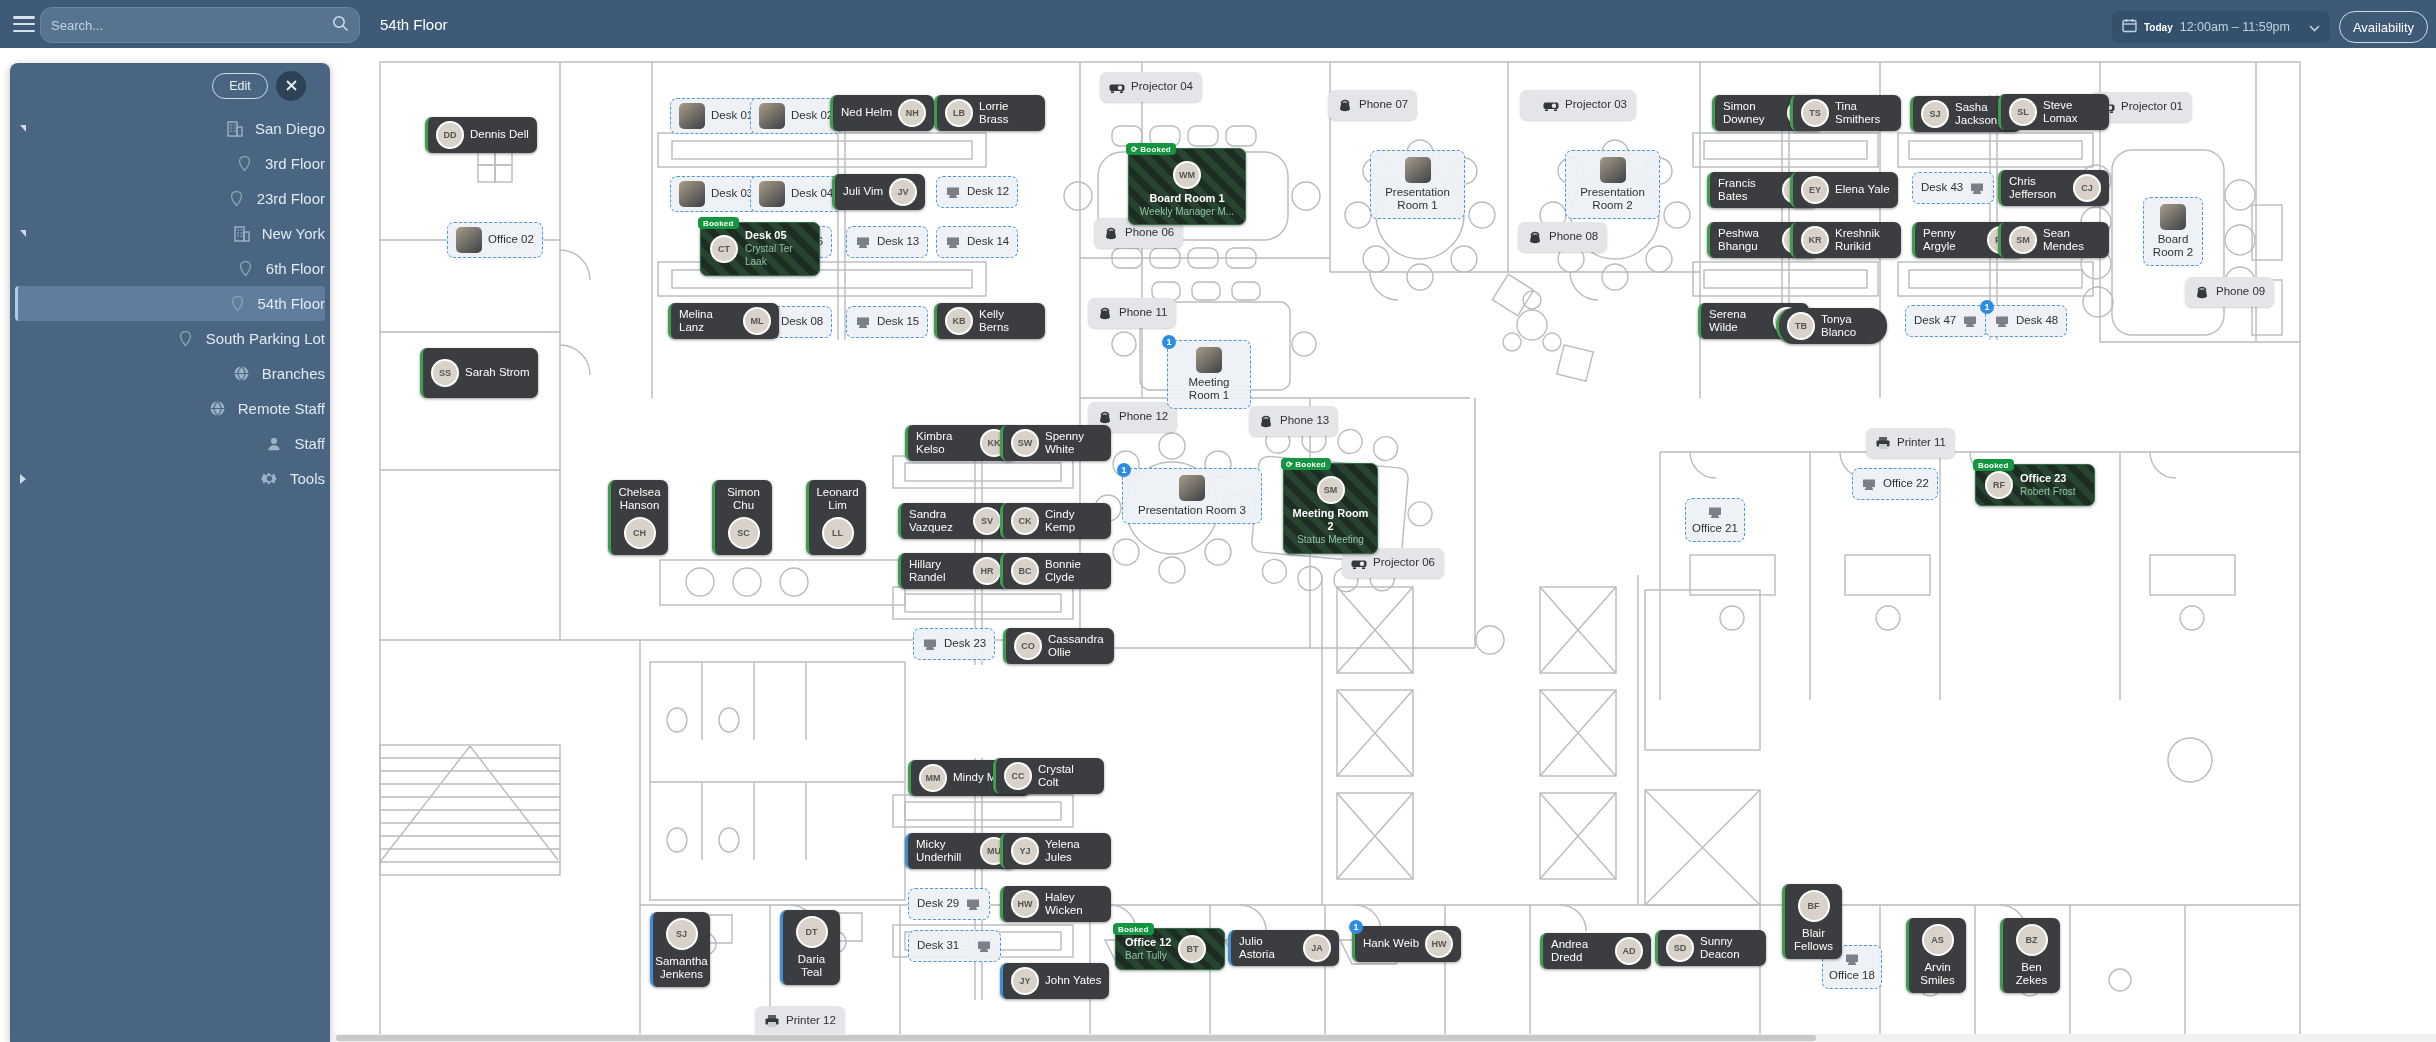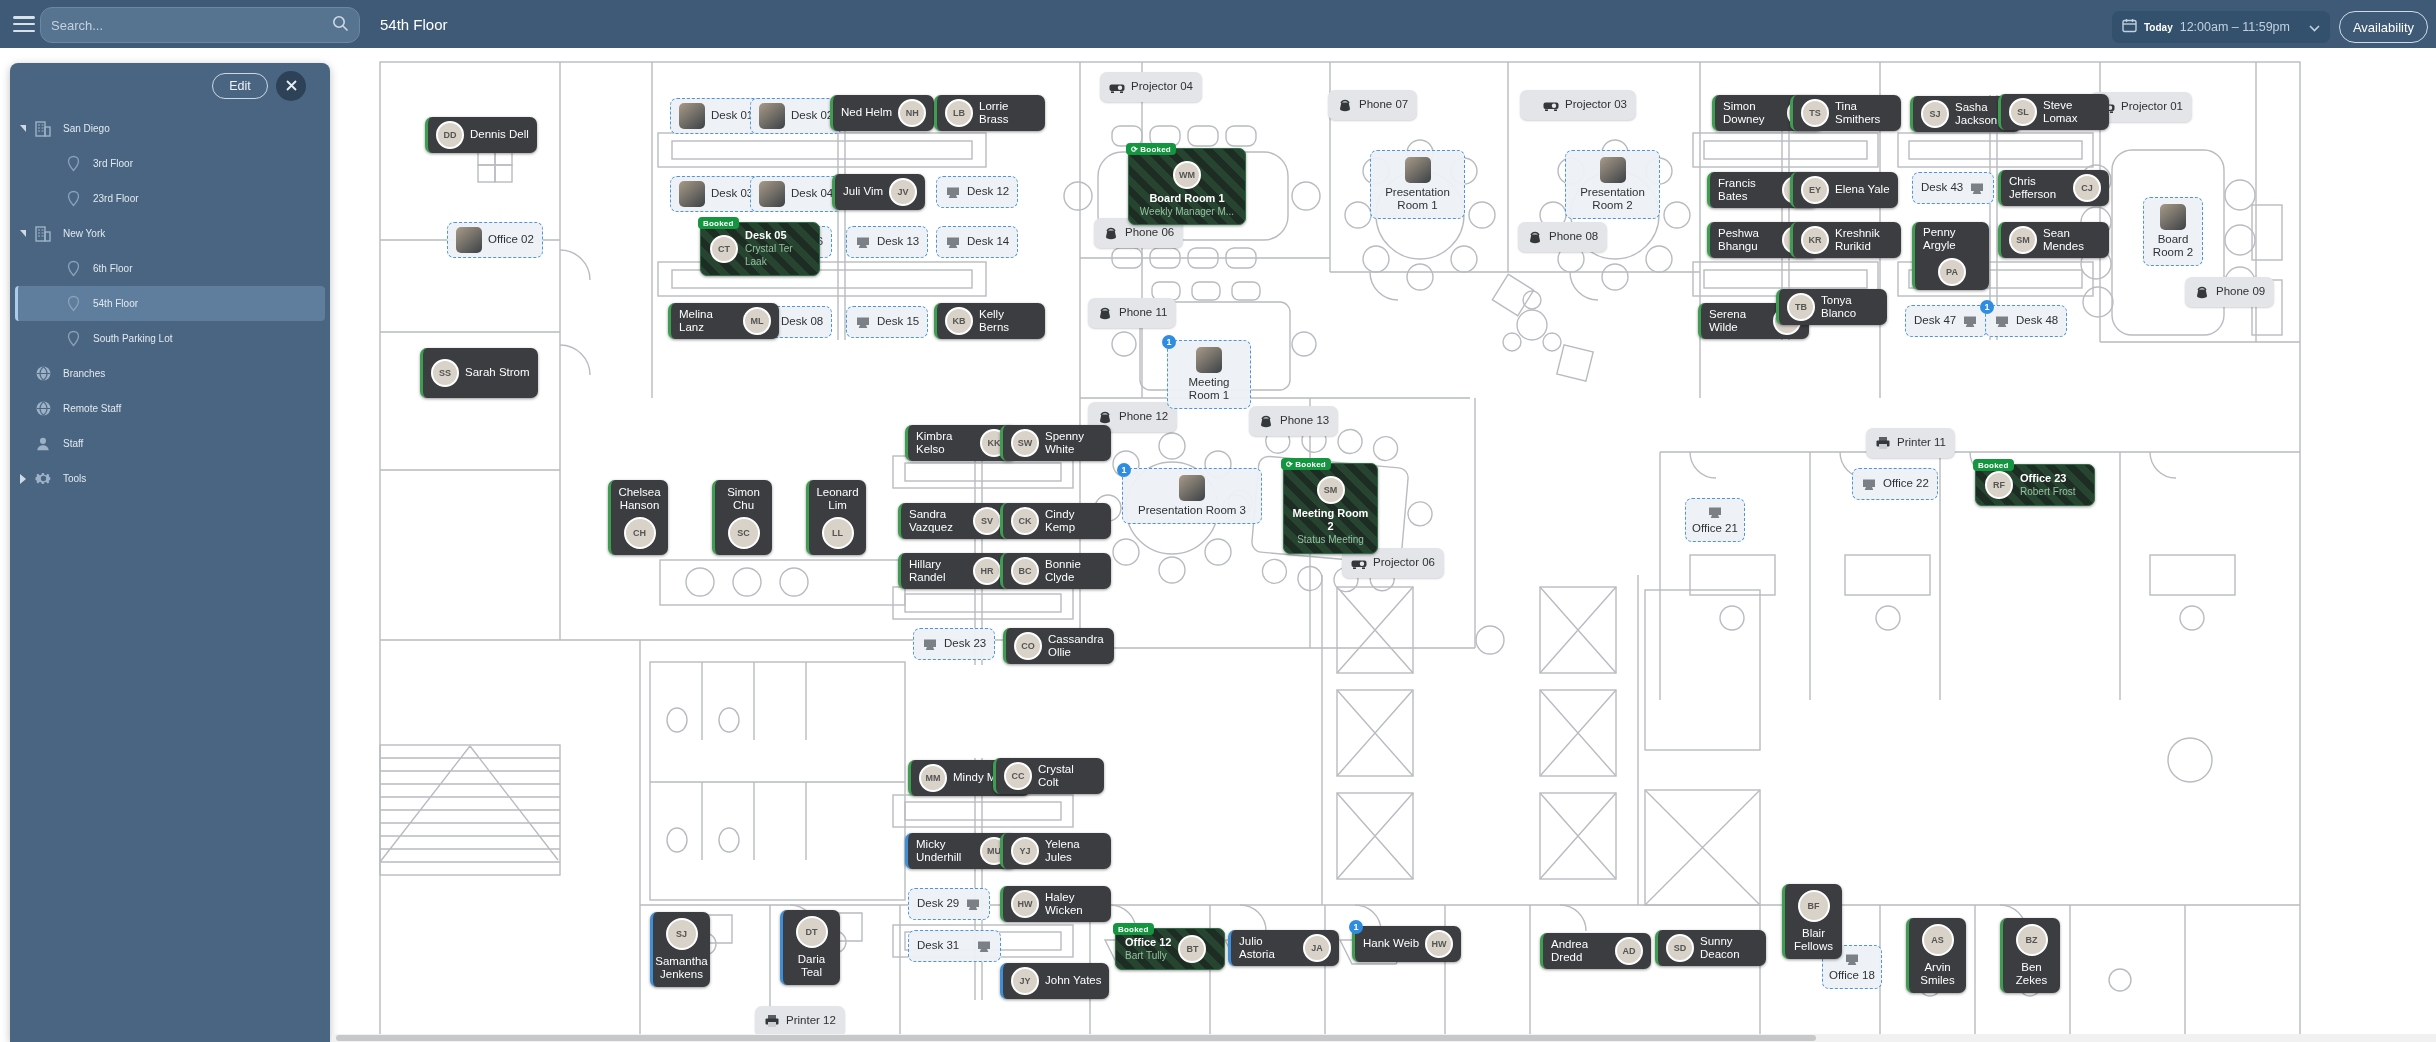--- a/index.html
+++ b/index.html
@@ -16,21 +16,21 @@
   .datechip{position:absolute;left:2112px;top:11px;width:218px;height:32px;background:#33506c;border-radius:7px;display:flex;align-items:center;gap:7px;padding:0 10px;box-sizing:border-box;cursor:pointer;}
   .datechip .d1{color:#fff;font-size:10px;font-weight:bold;}
   .datechip .d2{color:#c2d1df;font-size:12.5px;}
   .avail-btn{position:absolute;left:2339px;top:11px;width:89px;height:32px;border:1.5px solid #cfdae4;border-radius:16px;background:transparent;color:#fff;font-size:13px;cursor:pointer;display:flex;align-items:center;justify-content:center;box-sizing:border-box;}
   
   .sidebar{position:absolute;left:10px;top:63px;width:320px;height:979px;background:#4a6581;border-radius:8px 8px 0 0;z-index:40;box-shadow:0 2px 8px rgba(0,0,0,.25);}
   .sb-head{position:relative;height:48px;}
   .edit-btn{position:absolute;left:202px;top:10px;width:56px;height:26px;border:1px solid #cdd8e2;border-radius:13px;background:transparent;color:#eef3f8;font-size:12.5px;cursor:pointer;}
   .close-btn{position:absolute;left:266px;top:8px;width:30px;height:30px;border-radius:50%;background:#2e4257;border:none;cursor:pointer;display:flex;align-items:center;justify-content:center;}
   .s-rows{position:relative;}
-  .s-row{height:35px;display:flex;align-items:center;color:#e2eaf1;font-size:10px;cursor:pointer;position:relative;margin:0 5px;border-radius:4px;}
+  .s-row{height:35px;display:flex;align-items:center;color:#e2eaf1;font-size:15px;cursor:pointer;position:relative;margin:0 5px;border-radius:4px;justify-content:flex-end;}
   .s-row.lvl0{padding-left:17px;}
   .s-row.lvl1{padding-left:47px;}
   .s-row.sel{background:#5f7e9d;border-left:3px solid #aacdec;padding-left:44px;}
   .s-row .ic{width:22px;display:flex;justify-content:center;margin-right:9px;flex-shrink:0;}
   .caret{position:absolute;left:5px;width:0;height:0;}
   .caret.down{border-left:6px solid transparent;border-right:0;border-top:7px solid #cfdae4;transform:rotate(0deg);}
   .caret.right{border-top:5px solid transparent;border-bottom:5px solid transparent;border-left:6px solid #cfdae4;}
   
   .canvas{position:absolute;left:0;top:48px;width:2436px;height:994px;background:#fff;}
   .plan-svg{position:absolute;left:0;top:-48px;}
@@ -652,37 +652,37 @@
         <span class="av">PB</span>
       </div>
       <div class="item p-chip" style="--edge: #3f9d52; left: 1790px; top: 174px;">
         <span class="av">KR</span>
         <span class="nm">Kreshnik Rurikid</span>
       </div>
       <div class="item p-chip" style="--edge: #3f9d52; left: 1698px; top: 255px;">
         <span class="nm">Serena Wilde</span>
         <span class="av">SW</span>
       </div>
-      <div class="item p-chip" style="--edge: #3f9d52; left: 1776px; top: 241px;">
+      <div class="item p-chip" style="--edge: #3f9d52; left: 1776px; top: 260px; border-radius: 17px;">
         <span class="av">TB</span>
         <span class="nm">Tonya Blanco</span>
       </div>
       <div class="item p-chip" style="--edge: #3f9d52; left: 1910px; top: 48px;">
         <span class="av">SJ</span>
         <span class="nm">Sasha Jackson</span>
       </div>
       <div class="item p-chip" style="--edge: #3f9d52; left: 1998px; top: 46px;">
         <span class="av">SL</span>
         <span class="nm">Steve Lomax</span>
       </div>
       <div class="item p-chip" style="--edge: #3f9d52; left: 1998px; top: 122px;">
         <span class="nm">Chris Jefferson</span>
         <span class="av">CJ</span>
       </div>
-      <div class="item p-chip" style="--edge: #3f9d52; left: 1912px; top: 174px; flex-direction: column;">
+      <div class="item p-chip" style="--edge: #3f9d52; left: 1912px; top: 174px;">
         <span class="nm">Penny Argyle</span>
         <span class="av">PA</span>
       </div>
       <div class="item p-chip" style="--edge: #3f9d52; left: 1998px; top: 174px;">
         <span class="av">SM</span>
         <span class="nm">Sean Mendes</span>
       </div>
       <div class="item p-chip" style="--edge: #3f9d52; left: 905px; top: 377px;">
         <span class="nm">Kimbra Kelso</span>
         <span class="av">KK</span>

